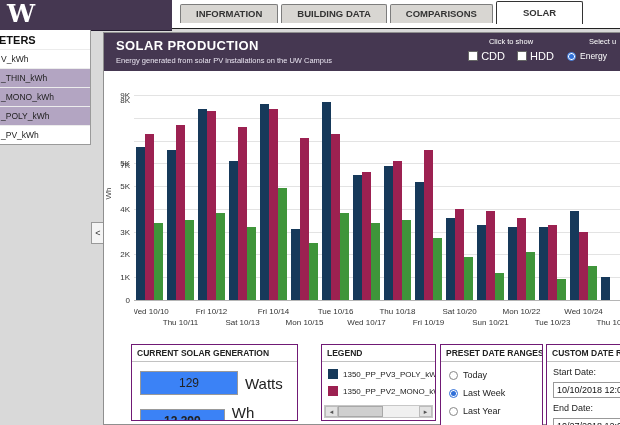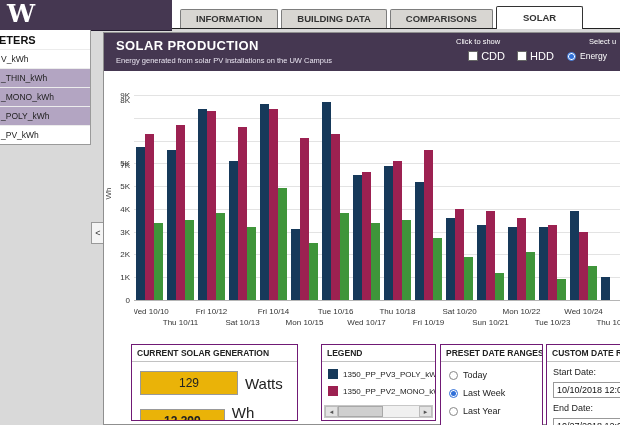--- a/index.html
+++ b/index.html
@@ -4,40 +4,40 @@
 <style>
   html,body{margin:0;padding:0;}
   body{width:620px;height:425px;position:relative;overflow:hidden;background:#d9d9d9;
        font-family:"Liberation Sans",sans-serif;color:#222;}
   
   .top-logo{position:absolute;left:0;top:0;width:172px;height:30px;background:#453751;
             border-bottom:1px solid #241c30;}
   .top-logo .w{font-family:"DejaVu Serif",serif;font-weight:bold;color:#fff;font-size:25px;
                line-height:28px;padding-left:7px;display:block;}
   .tabbar{position:absolute;left:172px;top:0;width:448px;height:29px;background:#fff;
-          border-bottom:1px solid #222;display:flex;align-items:flex-end;gap:3px;padding-left:8px;box-sizing:border-box;}
+          border-bottom:1px solid #222;display:flex;align-items:flex-start;gap:3px;padding-left:8px;box-sizing:border-box;}
   .tab{height:18px;line-height:18px;padding:0 15px;background:#d8d6d2;border:1px solid #7d7d7d;border-bottom:none;
        font-size:9.5px;font-weight:bold;color:#333;border-radius:2px 2px 0 0;white-space:nowrap;}
   .tab.active{background:#fff;border-color:#333;height:22px;line-height:22px;position:relative;top:1px;padding:0 26px;}
   
   .sidebar{position:absolute;left:0;top:30px;width:90px;background:#fff;border-right:1px solid #9a9a9a;
            border-bottom:1px solid #9a9a9a;}
   .sidebar-title{font-size:11px;font-weight:bold;color:#111;padding:4px 2px 3px 1px;margin-left:-2px;}
   .sidebar-item{font-size:8.5px;color:#222;padding:4px 2px 4px 3px;border-top:1px solid #ececec;margin-left:-2px;}
   .sidebar-item.selected{background:#b3a5c2;}
   .collapse-btn{position:absolute;left:91px;top:222px;width:12px;height:20px;background:#f4f4f4;
                 border:1px solid #999;font-size:9px;line-height:20px;text-align:center;color:#333;}
   
   .panel{position:absolute;left:103px;top:32px;width:540px;height:393px;background:#fff;
          border:1px solid #8f8f8f;box-sizing:border-box;}
   .panel-header{position:absolute;left:0;top:0;right:0;height:38px;background:#453751;}
   .panel-title{position:absolute;left:12px;top:5px;font-size:13px;font-weight:bold;color:#fff;letter-spacing:.4px;}
   .panel-subtitle{position:absolute;left:12px;top:23px;font-size:7.5px;color:#e9e4f0;}
   .show-group{position:absolute;left:352px;top:4px;width:110px;color:#fff;}
-  .show-label{font-size:7.5px;text-align:left;display:block;}
+  .show-label{font-size:7.5px;text-align:center;display:block;}
   .cbx-row{display:flex;justify-content:center;gap:12px;margin-top:4px;}
   .cbx{display:inline-flex;align-items:center;gap:3px;}
   .cbx-box{width:8px;height:8px;background:#fff;border:1px solid #666;display:inline-block;}
   .cbx-lbl{font-size:11px;color:#fff;}
   .units-group{position:absolute;left:463px;top:4px;width:160px;color:#fff;}
   .units-label{font-size:7.5px;margin-left:22px;display:block;white-space:nowrap;}
   .radio-row{display:inline-flex;align-items:center;gap:4px;margin-top:5px;}
   .radio{width:9px;height:9px;border-radius:50%;border:1px solid #888;background:#fff;display:inline-block;box-sizing:border-box;}
   .radio.sel{border-color:#2f6fd8;}
   .radio.sel::after{content:'';display:block;width:5px;height:5px;margin:1px;border-radius:50%;background:#2f6fd8;}
@@ -49,21 +49,21 @@
   .plot{position:absolute;left:30px;top:24px;width:506px;height:205px;overflow:hidden;border-bottom:1px solid #b5b5b5;}
   .gridline{position:absolute;left:0;right:0;height:1px;background:#e3e3e3;}
   .bar-group{position:absolute;bottom:0;height:100%;display:flex;align-items:flex-end;padding-left:2px;box-sizing:border-box;}
   .bar{width:9px;}
   .xlabels{position:absolute;left:30px;top:236px;width:506px;height:26px;overflow:hidden;}
   .xlab{position:absolute;font-size:8px;color:#333;white-space:nowrap;transform:translateX(-50%);}
   
   .gbox{position:absolute;background:#fff;border:1px solid #701a75;box-sizing:border-box;overflow:hidden;}
   .gbox-title{font-size:8.5px;font-weight:bold;color:#222;padding:3px 5px;border-bottom:1px solid #c2c2c2;white-space:nowrap;}
   .val-row{display:flex;align-items:center;gap:7px;margin:9px 8px 0 8px;}
-  .val-box{width:96px;border:1px solid #999;text-align:center;font-size:12px;padding:4px 0;background:#eab308;}
+  .val-box{width:96px;border:1px solid #999;text-align:center;font-size:12px;padding:4px 0;background:#3b82f6;}
   .val-box.bold{font-weight:bold;}
   .val-lbl{font-size:15px;color:#222;}
   .legend-row{display:flex;align-items:center;gap:5px;margin:7px 6px 0 6px;}
   .legend-swatch{width:10px;height:10px;display:inline-block;flex:none;}
   .legend-lbl{font-size:8px;color:#222;white-space:nowrap;}
   .mini-scroll{position:absolute;left:2px;right:2px;bottom:2px;height:11px;background:#f0f0f0;border:1px solid #c7c7c7;display:flex;align-items:stretch;}
   .mini-arrow{width:11px;font-size:7px;line-height:9px;text-align:center;background:#e2e2e2;border:1px solid #bbb;color:#555;flex:none;}
   .mini-thumb{width:40%;background:#cfcfcf;border:1px solid #a8a8a8;}
   .preset-row{display:flex;align-items:center;gap:5px;margin:8px 0 0 8px;}
   .preset-lbl{font-size:9px;color:#222;}

